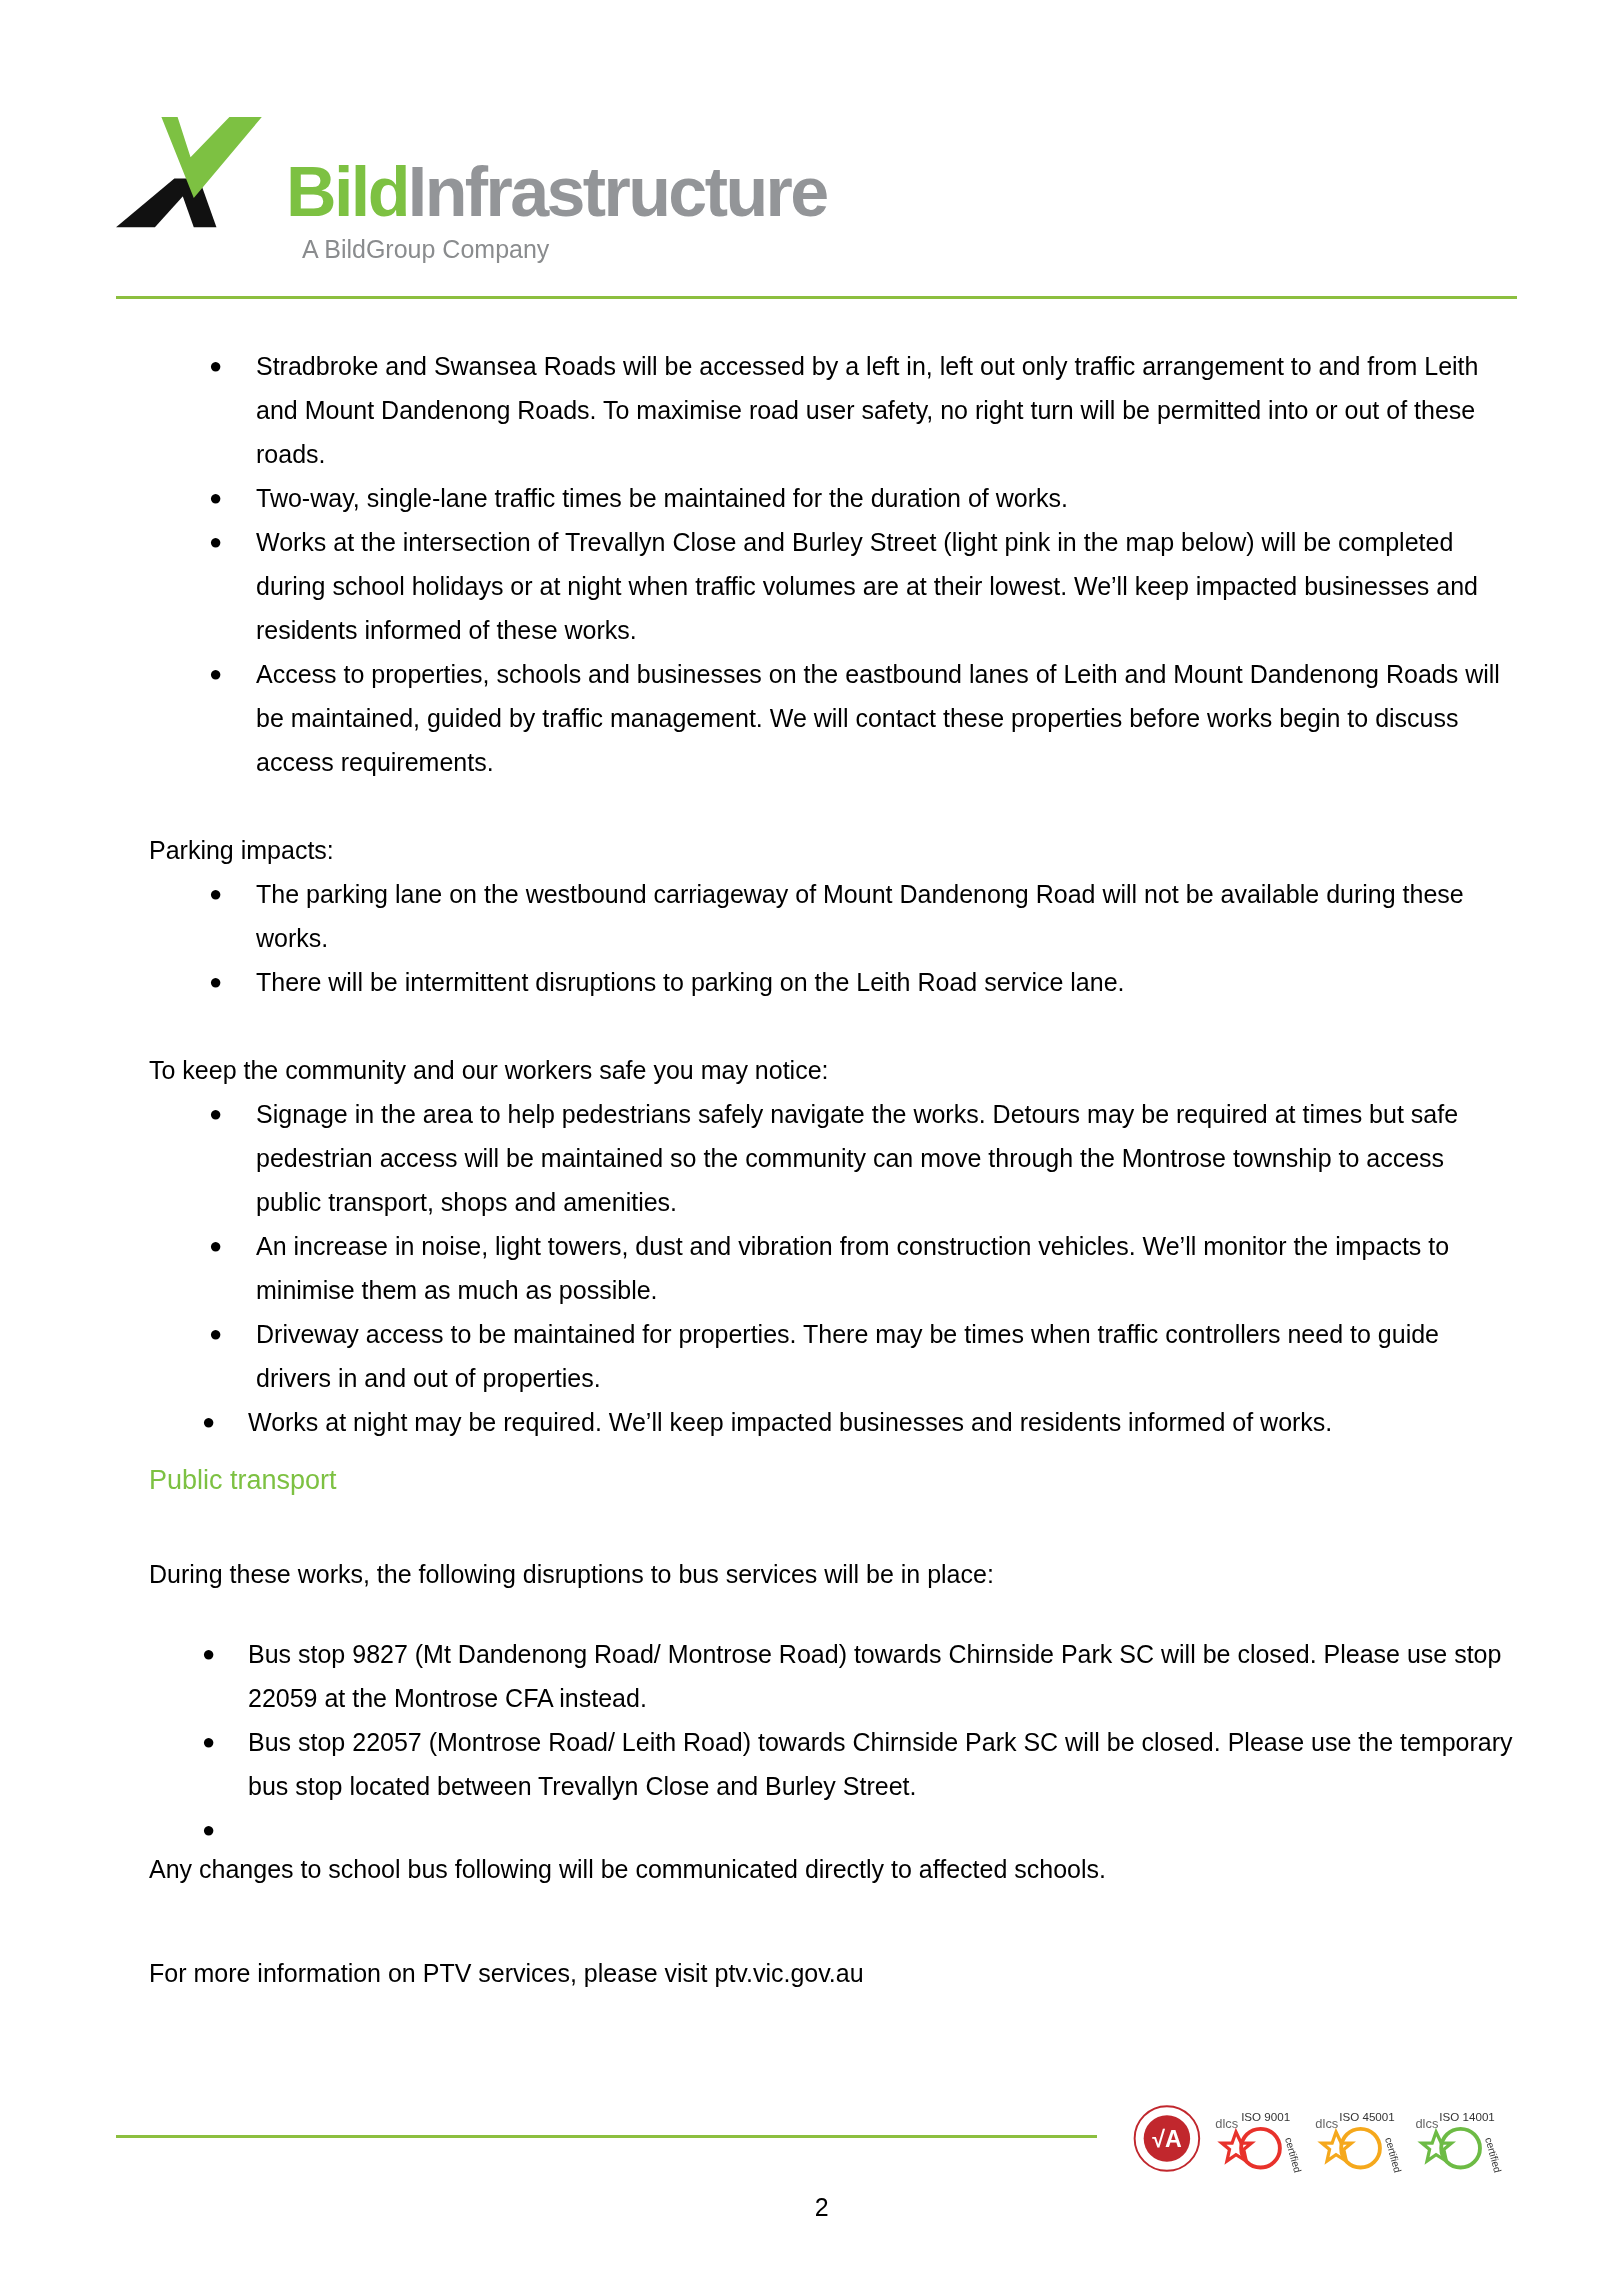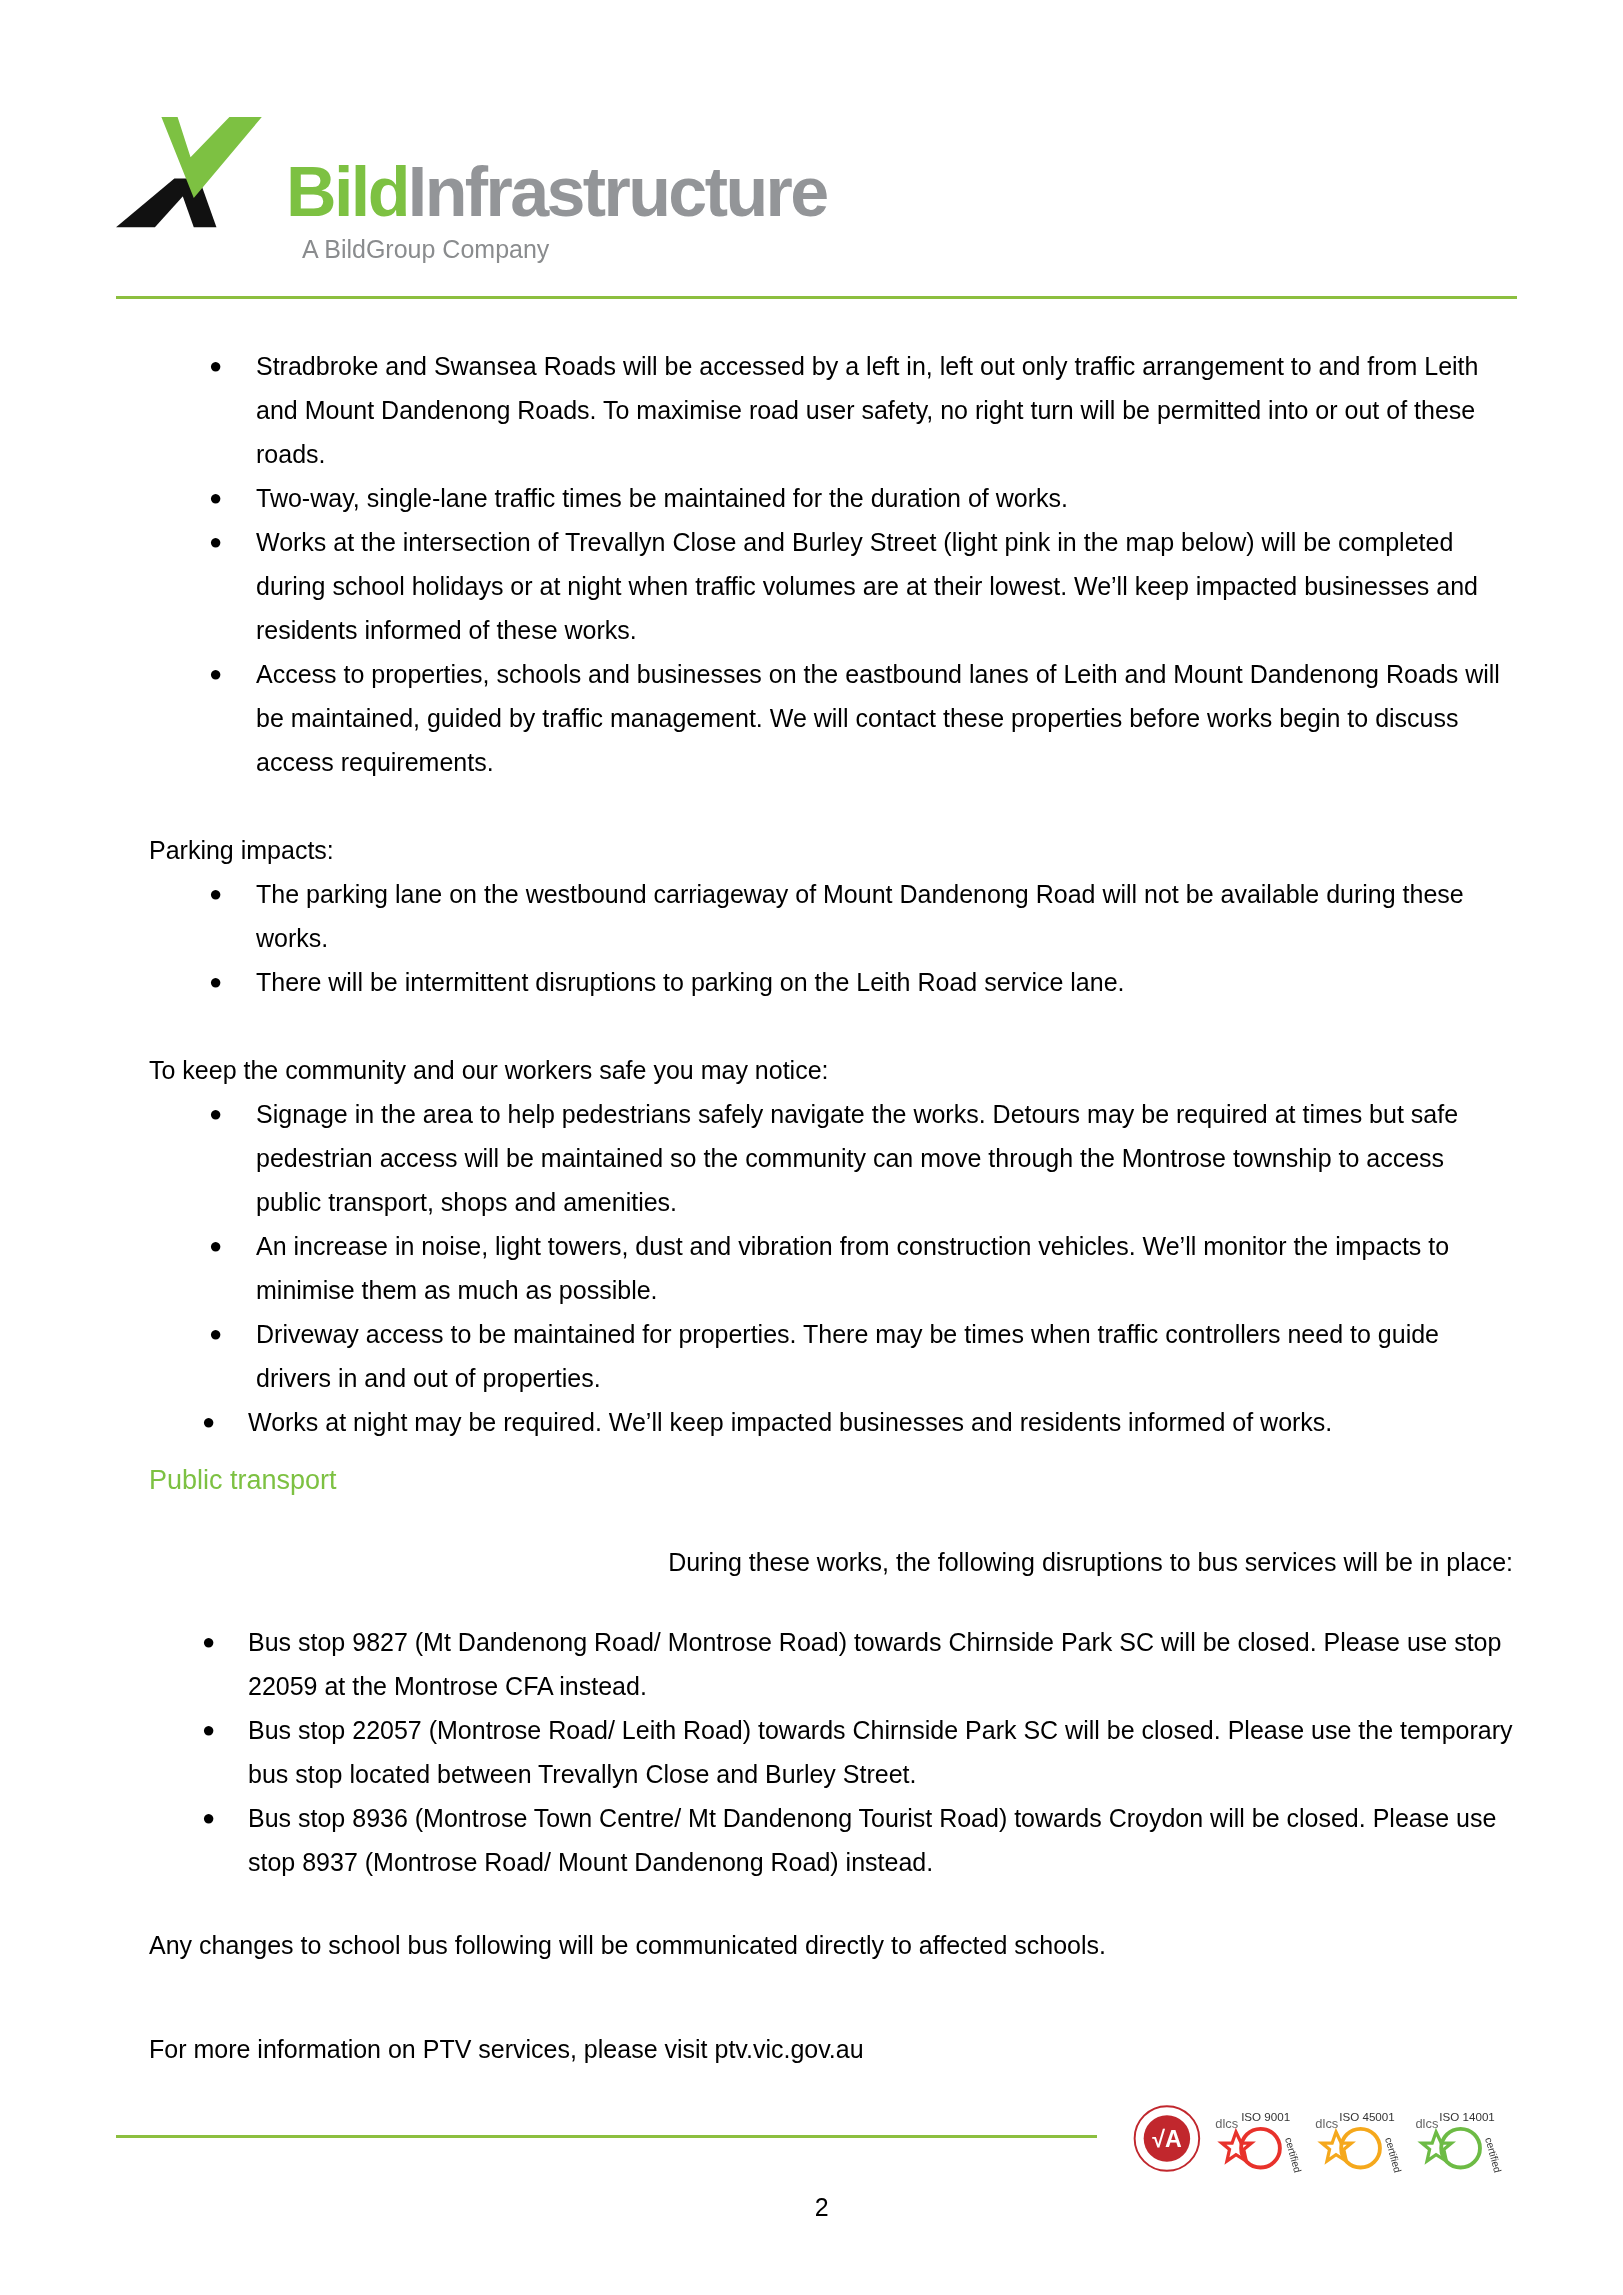--- a/index.html
+++ b/index.html
@@ -57,25 +57,25 @@
 
   <p style="margin-top:44px;">To keep the community and our workers safe you may notice:</p>
   <ul>
     <li><span class="bullet">●</span><span>Signage in the area to help pedestrians safely navigate the works. Detours may be required at times but safe pedestrian access will be maintained so the community can move through the Montrose township to access public transport, shops and amenities.</span></li>
     <li><span class="bullet">●</span><span>An increase in noise, light towers, dust and vibration from construction vehicles. We’ll monitor the impacts to minimise them as much as possible.</span></li>
     <li><span class="bullet">●</span><span>Driveway access to be maintained for properties. There may be times when traffic controllers need to guide drivers in and out of properties.</span></li>
     <li style="padding-left:99px;"><span class="bullet" style="left:53px;">●</span><span>Works at night may be required. We’ll keep impacted businesses and residents informed of works.</span></li>
   </ul>
 
   <p class="heading" style="margin-top:14px;">Public transport</p>
-  <p style="margin-top:38px;text-align:right;">During these works, the following disruptions to bus services will be in place:</p>
+  <p style="margin-top:50px;">During these works, the following disruptions to bus services will be in place:</p>
   <ul style="margin-top:36px;">
     <li style="padding-left:99px;"><span class="bullet" style="left:53px;">●</span><span>Bus stop 9827 (Mt Dandenong Road/ Montrose Road) towards Chirnside Park SC will be closed. Please use stop 22059 at the Montrose CFA instead.</span></li>
     <li style="padding-left:99px;"><span class="bullet" style="left:53px;">●</span><span>Bus stop 22057 (Montrose Road/ Leith Road) towards Chirnside Park SC will be closed. Please use the temporary bus stop located between Trevallyn Close and Burley Street.</span></li>
-    <li style="padding-left:99px;"><span class="bullet" style="left:53px;">●</span><span>Bus stop 8936 (Montrose Town Centre/ Mt Dandenong Tourist Road) towards Croydon will be closed. Please use stop 8937 (Montrose Road/ Mount Dandenong Road) instead.</span></li>
+    <li style="padding-left:99px;"><span class="bullet" style="left:53px;">●</span></li>
   </ul>
 
   <p style="margin-top:39px;">Any changes to school bus following will be communicated directly to affected schools.</p>
   <p style="margin-top:60px;">For more information on PTV services, please visit ptv.vic.gov.au</p>
 </div>
 
 <div class="rule bottom"></div>
 
 <div class="certs">
   <svg width="403" height="71" viewBox="0 0 620 110">

